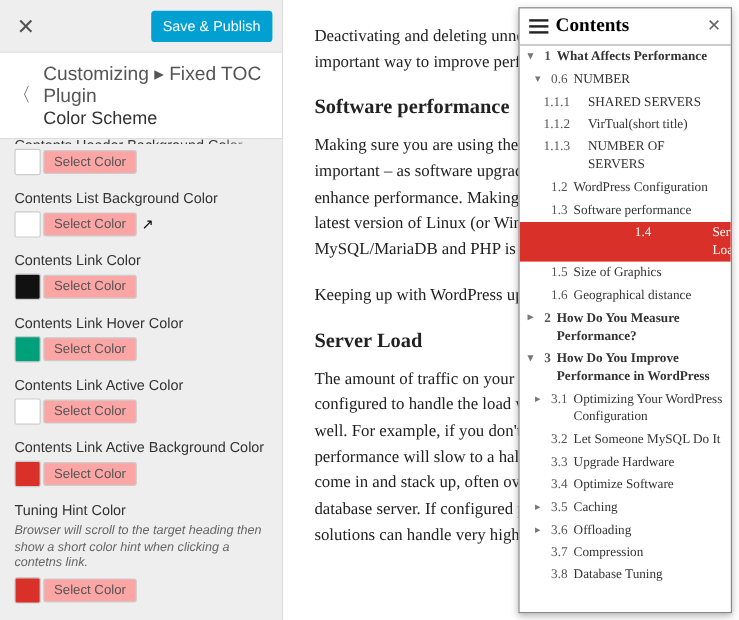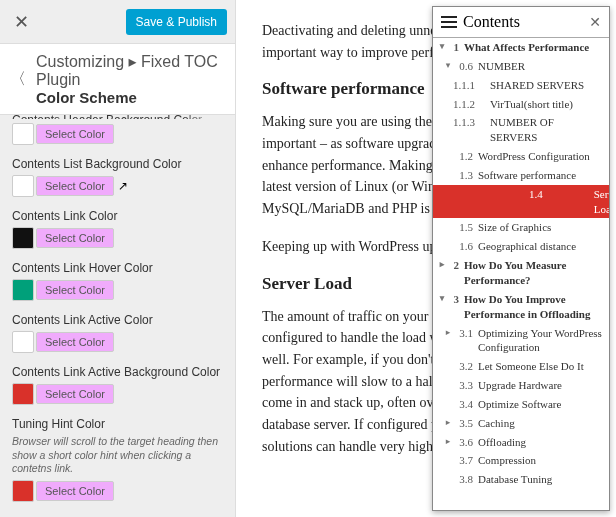--- a/index.html
+++ b/index.html
@@ -6,42 +6,42 @@
   body { font-family: -apple-system, BlinkMacSystemFont, "Segoe UI", Arial, sans-serif; width: 616px; height: 517px; overflow: hidden; background: #fff; position: relative; }
   
   
   .customizer { position: absolute; left: 0; top: 0; width: 236px; height: 517px; background: #eee; border-right: 1px solid #ddd; }
   .cust-top { display: flex; align-items: center; justify-content: space-between; height: 44px; border-bottom: 1px solid #ddd; background: #eee; padding: 0 8px 0 8px; }
   .close-x { font-size: 18px; color: #555; cursor: pointer; padding: 4px 6px; }
   .publish-btn { background: #00a0d2; color: #fff; border: none; padding: 6px 10px; font-size: 12px; border-radius: 3px; cursor: pointer; }
   .cust-head { display: flex; align-items: center; background: #fff; border-bottom: 1px solid #ddd; padding: 8px 10px; }
   .back-arr { font-size: 16px; color: #555; cursor: pointer; margin-right: 10px; }
   .cust-head-txt .crumb { font-size: 16px; color: #555; }
-  .cust-head-txt .title { font-size: 15px; color: #333; font-weight: bold; }
+  .cust-head-txt .title { font-size: 15px; color: #333; }
   .cust-body { padding: 0px 12px 12px 12px; height: calc(517px - 44px - 48px); overflow: hidden; }
   .sect-lbl { font-size: 12px; color: #333; margin-top: 12px; margin-bottom: 4px; }
   .desc { font-size: 10.5px; color: #666; font-style: italic; margin-bottom: 4px; line-height: 1.3; }
   .color-row { display: flex; align-items: center; gap: 2px; }
   .swatch { width: 22px; height: 22px; border: 1px solid #ccc; border-radius: 2px; }
-  .sel-btn { background: #f0abfc; border: 1px solid #ccc; font-size: 11px; color: #555; padding: 3px 8px; border-radius: 2px; cursor: pointer; text-align: center; }
+  .sel-btn { background: #fca5a5; border: 1px solid #ccc; font-size: 11px; color: #555; padding: 3px 8px; border-radius: 2px; cursor: pointer; text-align: center; }
   .cursor-i { font-size: 12px; margin-left: 2px; }
   .truncated-lbl { font-size: 12px; color: #333; margin-bottom: 4px; overflow: hidden; white-space: nowrap; position: relative; }
   .truncated-lbl::after { content:""; position:absolute; right:0; top:0; bottom:0; width:40px; background: linear-gradient(to right, rgba(238,238,238,0), #eee); }
 
   
   .preview { position: absolute; left: 236px; top: 0; right: 0; bottom: 0; background: #fff; padding: 20px 20px 20px 26px; font-family: Georgia, "Times New Roman", serif; color: #222; overflow: hidden; }
   .preview p { font-size: 14px; line-height: 1.55; margin-bottom: 16px; }
   .preview h3 { font-size: 17px; font-weight: bold; margin: 14px 0 12px 0; }
 
   
   .toc { position: absolute; right: 6px; top: 6px; width: 178px; height: 505px; background: #fff; border: 1px solid #888; box-shadow: 0 2px 6px rgba(0,0,0,.3); font-family: Georgia, "Times New Roman", serif; }
   .toc-head { display: flex; align-items: center; padding: 6px 8px; border-bottom: 1px solid #aaa; }
   .ham { width: 16px; margin-right: 6px; }
   .ham div { height: 2px; background: #222; margin: 3px 0; }
-  .toc-title { font-size: 16px; font-weight: normal; flex: 1; }
+  .toc-title { font-size: 16px; font-weight: bold; flex: 1; }
   .toc-close { font-size: 14px; color: #666; cursor: pointer; }
   .toc-body { height: calc(505px - 36px); overflow: hidden; font-size: 11px; line-height: 1.35; color: #333; }
   .toc-row { display: flex; align-items: flex-start; padding: 2px 6px 2px 4px; }
   .toc-row .chev { width: 10px; font-size: 9px; color: #777; text-align: center; }
   .toc-row .num { color: #555; margin-right: 5px; white-space: nowrap; }
   .toc-row .txt { flex: 1; }
   .lvl1 { font-weight: bold; }
   .lvl1 .num { width: 12px; text-align: right; }
   .lvl2 { padding-left: 4px; }
   .lvl2 .chev { margin-left: 6px; }
@@ -180,31 +180,31 @@
         <span class="txt">Geographical distance</span>
       </div>
       <div class="toc-row lvl1">
         <span class="chev">▸</span>
         <span class="num">2</span>
         <span class="txt">How Do You Measure Performance?</span>
       </div>
       <div class="toc-row lvl1">
         <span class="chev">▾</span>
         <span class="num">3</span>
-        <span class="txt">How Do You Improve Performance in Offloading</span>
+        <span class="txt">How Do You Improve Performance in WordPress</span>
       </div>
       <div class="toc-row lvl2">
         <span class="chev">▸</span>
         <span class="num">3.1</span>
         <span class="txt">Optimizing Your WordPress Configuration</span>
       </div>
       <div class="toc-row lvl2">
         <span class="chev" style="visibility: hidden;"></span>
         <span class="num">3.2</span>
-        <span class="txt">Let Someone Else Do It</span>
+        <span class="txt">Let Someone MySQL Do It</span>
       </div>
       <div class="toc-row lvl2">
         <span class="chev" style="visibility: hidden;"></span>
         <span class="num">3.3</span>
         <span class="txt">Upgrade Hardware</span>
       </div>
       <div class="toc-row lvl2">
         <span class="chev" style="visibility: hidden;"></span>
         <span class="num">3.4</span>
         <span class="txt">Optimize Software</span>

